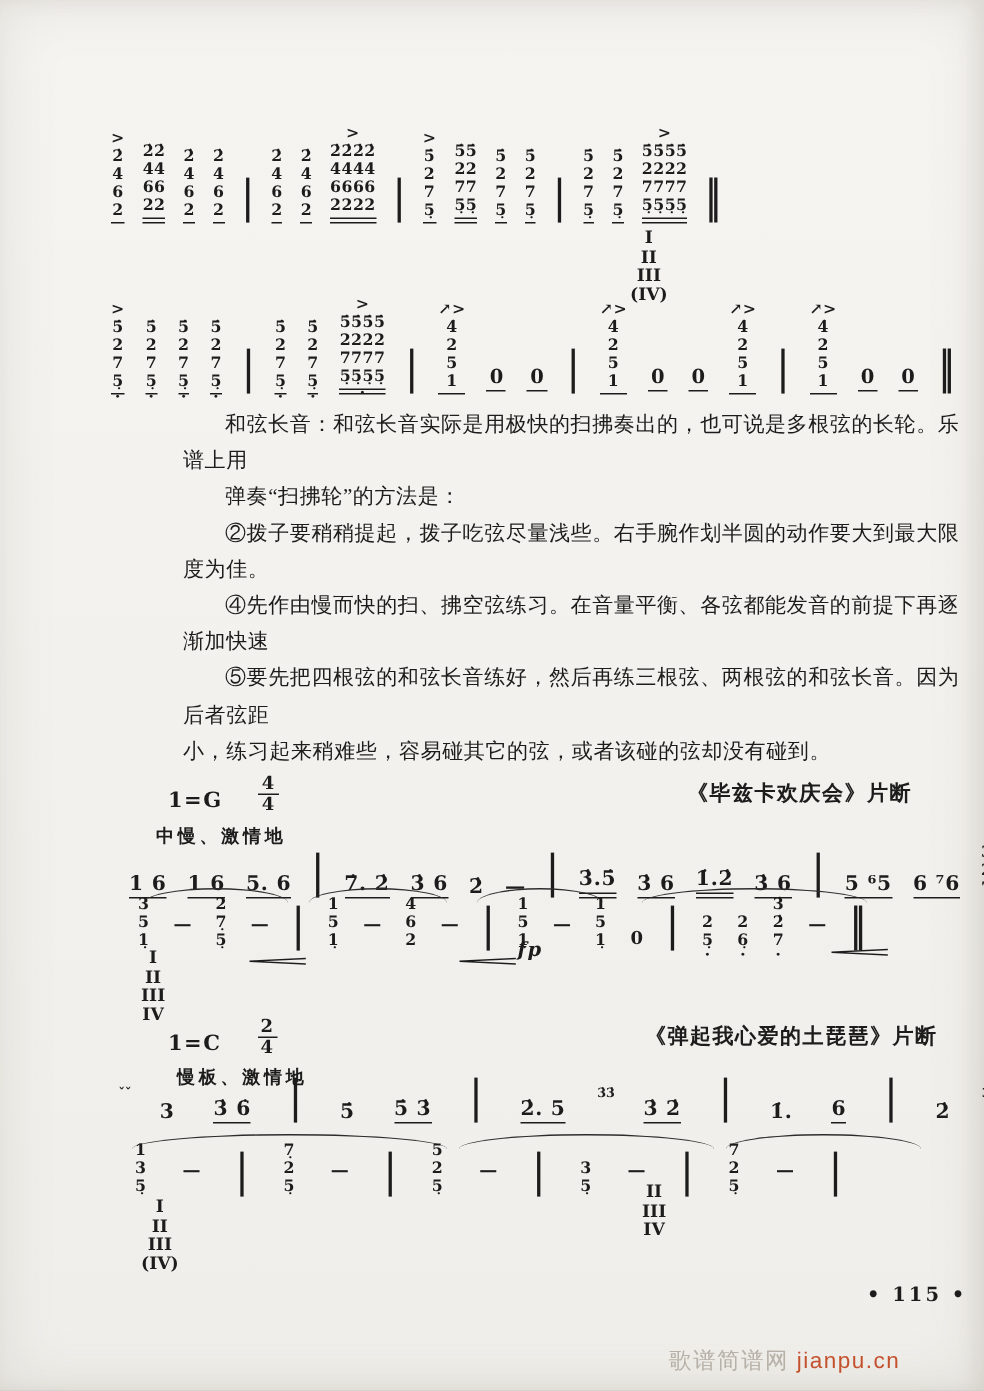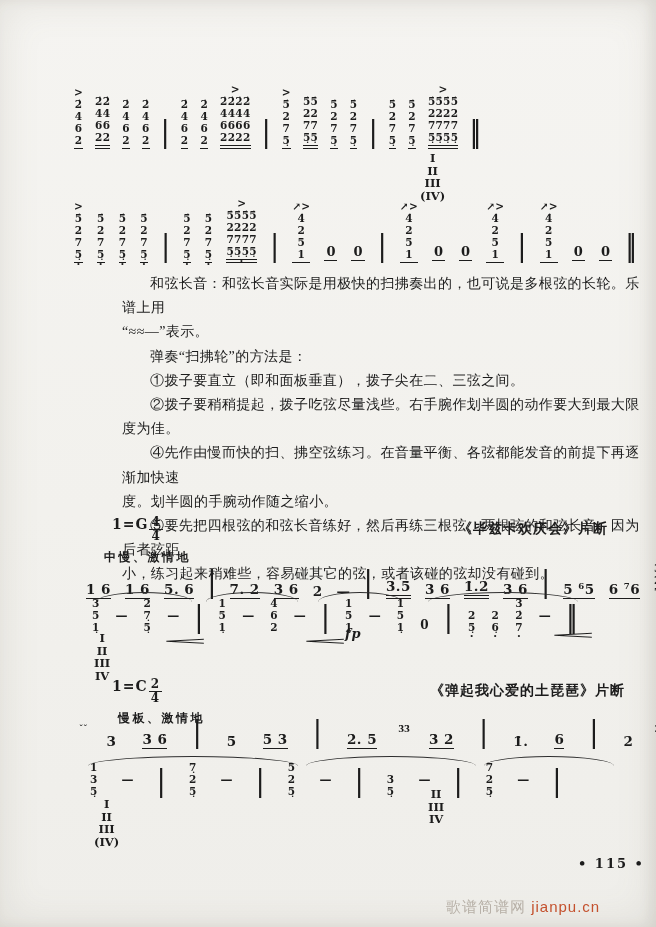--- a/index.html
+++ b/index.html
@@ -23,21 +23,21 @@
   .rest{font-family:"DejaVu Serif",serif;font-weight:bold;font-size:13px;align-self:flex-end;
       margin-bottom:2px;border-bottom:1.3px solid #1c1c1c;padding:0 2px 1px;}
   .rest0{font-family:"DejaVu Serif",serif;font-weight:bold;font-size:12px;align-self:flex-end;margin-bottom:2px;}
   .note{font-family:"DejaVu Serif",serif;font-weight:bold;font-size:13.5px;white-space:pre;
       letter-spacing:.5px;line-height:1.1;}
   .dash{font-family:"DejaVu Serif",serif;font-weight:bold;font-size:12px;align-self:center;}
   .grace{font-family:"DejaVu Serif",serif;font-weight:bold;font-size:8.5px;
       align-self:flex-start;position:relative;top:-2px;margin:0 -7px 0 -5px;}
   .ladder{position:absolute;white-space:pre;text-align:center;
       font-family:"DejaVu Serif",serif;font-weight:bold;font-size:11.5px;line-height:1.1;}
-  .keysig{position:absolute;display:flex;align-items:flex-start;gap:1px;
+  .keysig{position:absolute;display:flex;align-items:flex-end;gap:24px;
       font-family:"DejaVu Serif",serif;font-weight:bold;font-size:14px;letter-spacing:1px;}
   .meter{display:inline-flex;flex-direction:column;align-items:center;font-size:12px;line-height:1.05;}
   .meter .den{border-top:1.2px solid #1c1c1c;padding:0 2px;}
   .meter .num{padding:0 2px;}
   .title{position:absolute;font-weight:bold;font-size:14px;letter-spacing:1px;}
   .tempo{position:absolute;font-weight:bold;font-size:12px;letter-spacing:2.5px;}
   .para{position:absolute;left:84px;top:272px;width:528px;margin-left:38px;}
   .para p{margin:0;font-size:14px;line-height:24.2px;letter-spacing:.4px;}
   .para p.ind{text-indent:2em;}
   .arc{position:absolute;height:9px;border-top:1.5px solid #2c2c2c;
@@ -203,26 +203,23 @@
 2
 5
 1</span>
     <span class="rest">0</span>
     <span class="rest">0</span>
     <span class="bar">‖</span>
   </div>
 
   <div class="para">
     <p class="ind">和弦长音：和弦长音实际是用极快的扫拂奏出的，也可说是多根弦的长轮。乐谱上用</p>
-    <p>“≈≈—”表示。</p>
     <p class="ind">弹奏“扫拂轮”的方法是：</p>
-    <p class="ind">①拨子要直立（即和面板垂直），拨子尖在二、三弦之间。</p>
     <p class="ind">②拨子要稍稍提起，拨子吃弦尽量浅些。右手腕作划半圆的动作要大到最大限度为佳。</p>
     <p class="ind">④先作由慢而快的扫、拂空弦练习。在音量平衡、各弦都能发音的前提下再逐渐加快速</p>
-    <p>度。划半圆的手腕动作随之缩小。</p>
     <p class="ind">⑤要先把四根弦的和弦长音练好，然后再练三根弦、两根弦的和弦长音。因为后者弦距</p>
     <p>小，练习起来稍难些，容易碰其它的弦，或者该碰的弦却没有碰到。</p>
   </div>
 
   <div class="keysig" style="left:112px;top:516px">
     <span>1=G</span>
     <span class="meter">
       <span class="num">4</span>
       <span class="den">4</span>
     </span>

